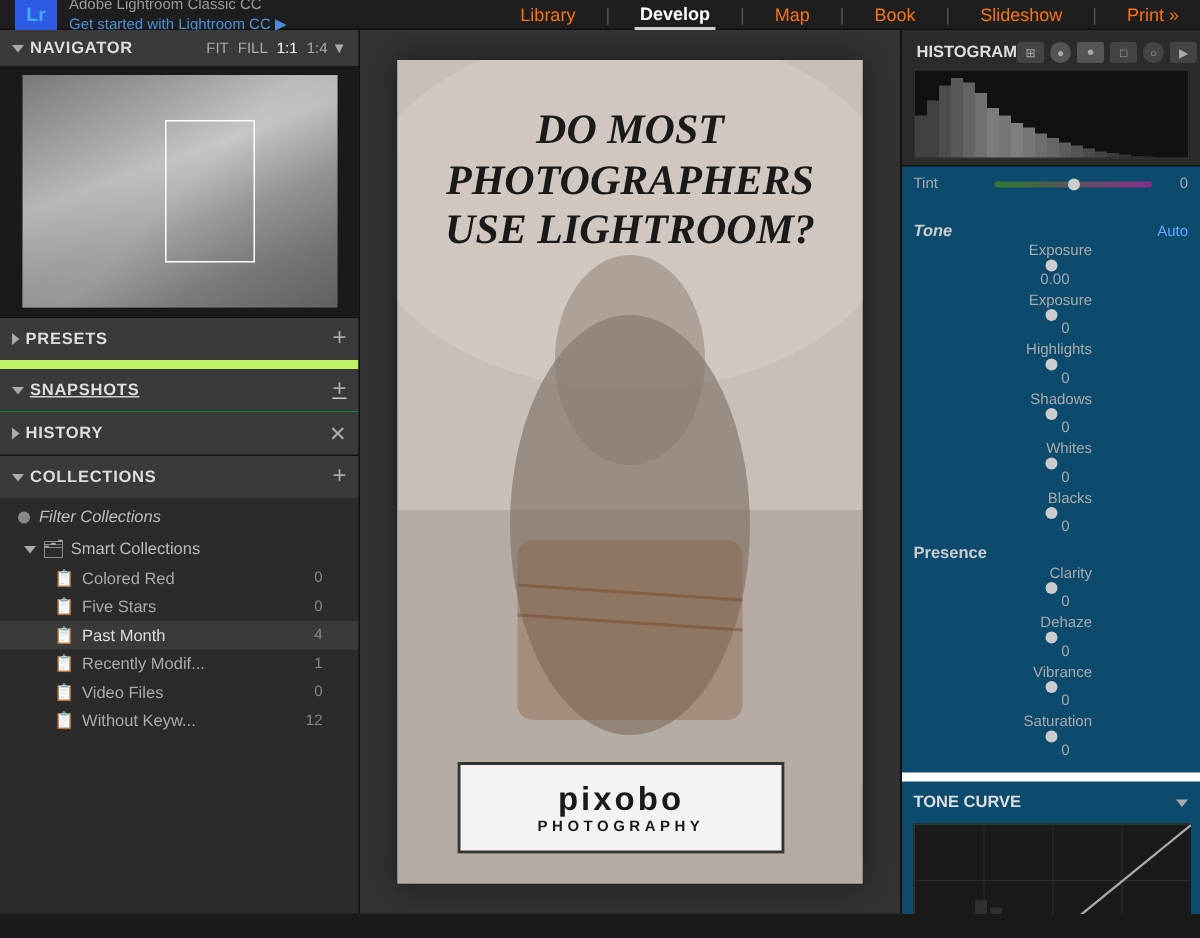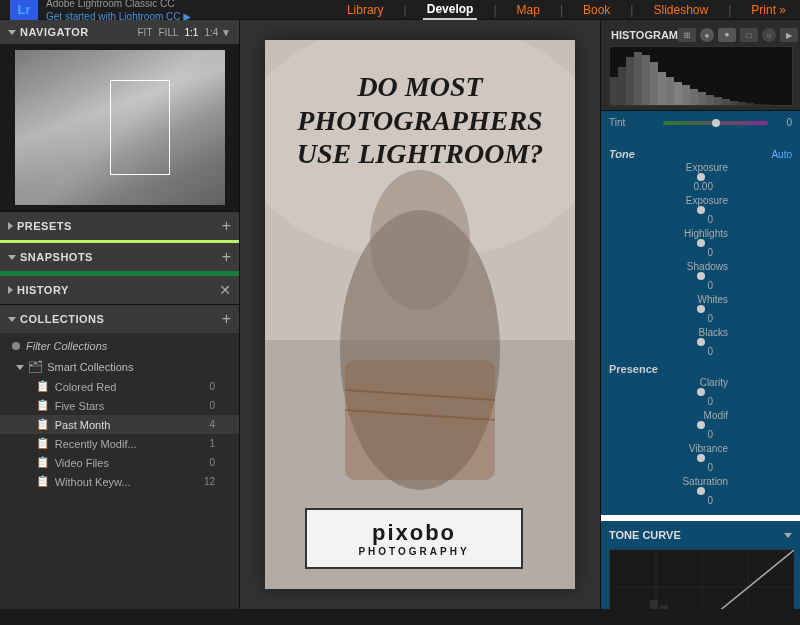--- a/index.html
+++ b/index.html
@@ -156,32 +156,33 @@
     }
     .nav-img-overlay {
       position: absolute;
       inset: 0;
       background: linear-gradient(160deg, #888 0%, #aaa 20%, #ccc 40%, #999 60%, #777 80%, #666 100%);
       opacity: 0.7;
     }
 
     
     .presets-section {
-      border-bottom: 3px solid #bef264;
+      border-bottom: 6px solid #bef264;
     }
     .section-add-btn {
       color: #aaa;
       font-size: 16px;
       cursor: pointer;
       line-height: 1;
     }
 
     
     .snapshots-section {
-      border-bottom: 5px solid #15803d;
+      border-bottom: 1px solid #15803d;
+      text-decoration: underline;
     }
 
     
     .history-section {
       border-bottom: 1px solid #111;
     }
     .history-header {
       display: flex;
       align-items: center;
       justify-content: space-between;
@@ -796,21 +797,21 @@
 
       <div class="tone-row">
         <span class="tone-label">Clarity</span>
         <div class="tone-slider clarity-slider">
           <div class="slider-thumb"></div>
         </div>
         <span class="tone-value">0</span>
       </div>
 
       <div class="tone-row">
-        <span class="tone-label">Modif</span>
+        <span class="tone-label">Dehaze</span>
         <div class="tone-slider dehaze-slider">
           <div class="slider-thumb"></div>
         </div>
         <span class="tone-value">0</span>
       </div>
 
       <div class="tone-row">
         <span class="tone-label">Vibrance</span>
         <div class="tone-slider vibrance-slider">
           <div class="slider-thumb"></div>

